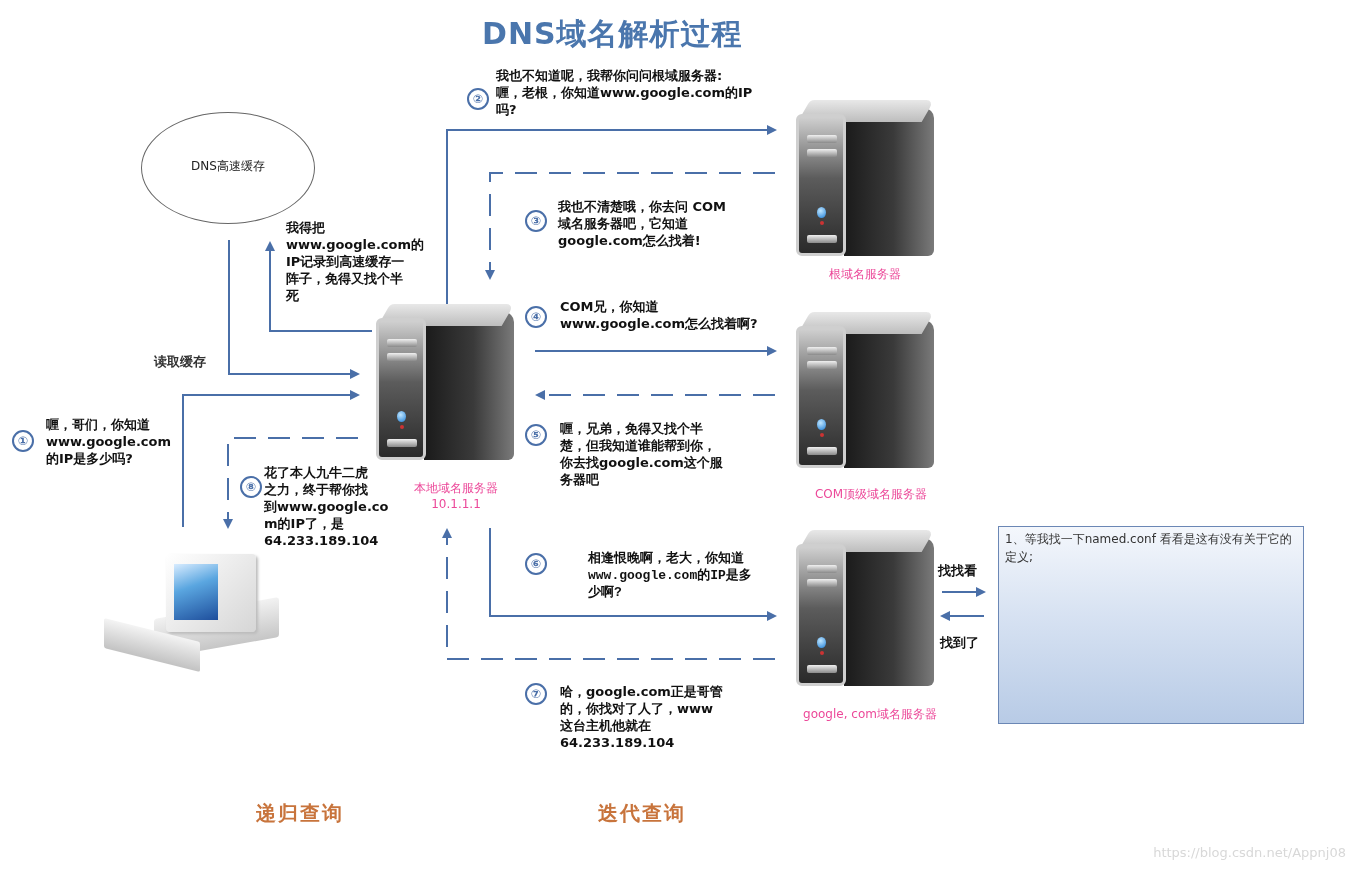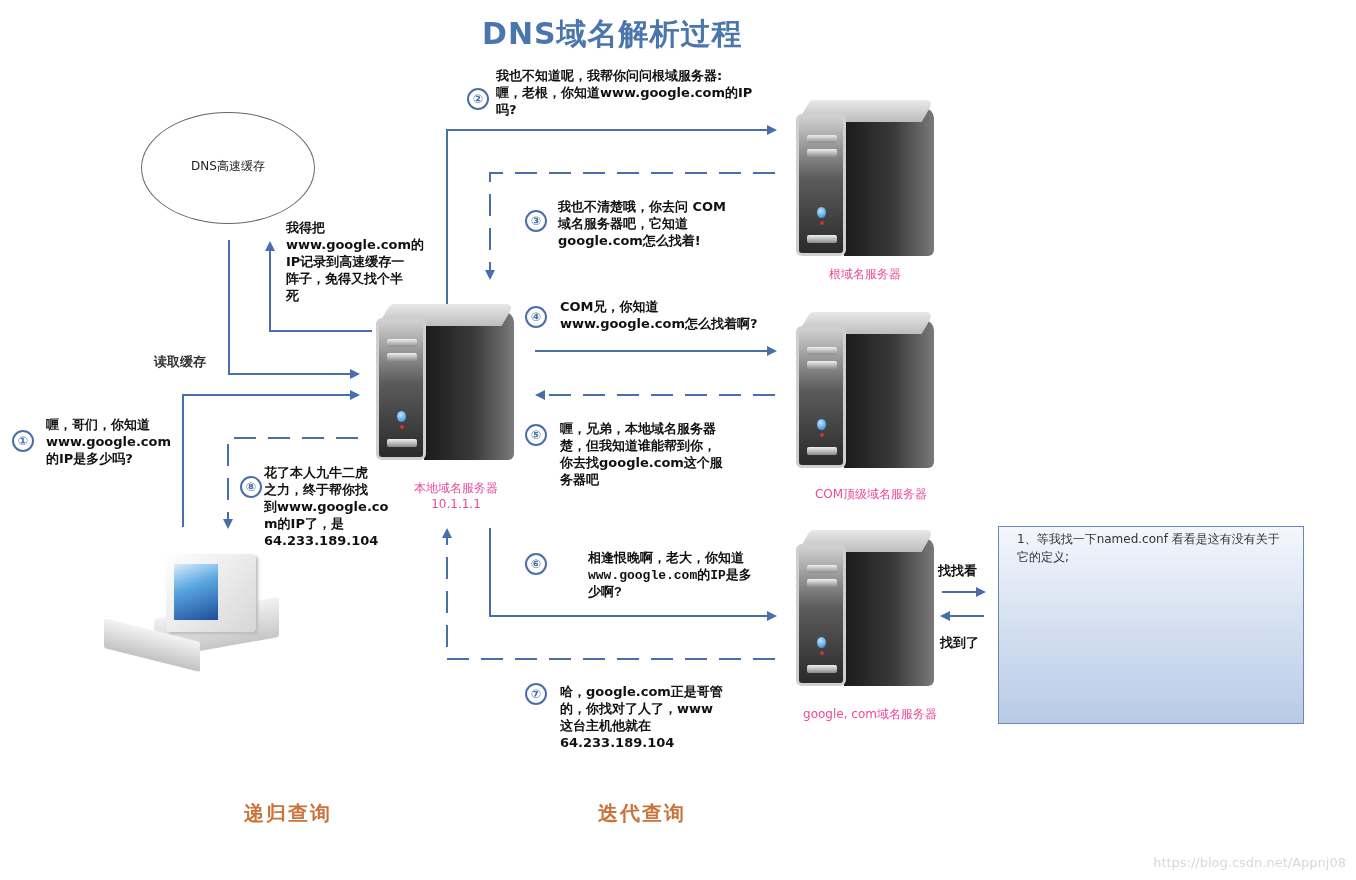--- a/index.html
+++ b/index.html
@@ -23,29 +23,29 @@
     border: 2px solid #4a6fa8; color: #4a6fa8; font-size: 12px; font-weight: bold;
     line-height: 18px; text-align: center; background: #fff;
   }
   .section {
     position: absolute; font-size: 20px; font-weight: bold; color: #c8743c; letter-spacing: 2px;
   }
   .notebox {
     position: absolute; left: 998px; top: 526px; width: 306px; height: 198px;
     border: 1px solid #6b87b5; box-sizing: border-box;
     background: linear-gradient(180deg, #f4f7fc 0%, #d7e2f2 45%, #b8cbe6 100%);
-    padding: 3px 18px; font-size: 12px; line-height: 18px; color: #333;
+    padding: 3px 6px; font-size: 12px; line-height: 18px; color: #333;
   }
   .note-line { display: block; }
   .cache-ellipse {
     position: absolute; left: 141px; top: 112px; width: 174px; height: 112px;
     border: 1.3px solid #666; border-radius: 50%; box-sizing: border-box;
   }
   .cache-label { position: absolute; left: 141px; top: 158px; width: 174px; text-align: center; font-size: 12px; color: #222; }
-  .watermark { position: absolute; right: 10px; bottom: 10px; font-size: 13px; color: #d8d8d8; }
+  .watermark { position: absolute; right: 10px; bottom: 20px; font-size: 13px; color: #d8d8d8; }
   
   .server { position: absolute; width: 140px; height: 160px; }
   .srv-top {
     position: absolute; left: 8px; top: 0; width: 124px; height: 22px;
     background: linear-gradient(180deg, #e8e8e8, #bdbdbd);
     transform: skewX(-30deg); border-radius: 4px 8px 0 0;
   }
   .srv-front {
     position: absolute; left: 0; top: 14px; width: 50px; height: 142px;
     background: linear-gradient(180deg, #d0d0d0 0%, #5c5c5c 45%, #2a2a2a 100%);
@@ -198,21 +198,21 @@
 <div class="num" style="left:525px;top:210px;">③</div>
 <div class="txt" style="left:558px;top:198px;">我也不清楚哦，你去问  COM
 域名服务器吧，它知道
 google.com怎么找着!</div>
 
 <div class="num" style="left:525px;top:306px;">④</div>
 <div class="txt" style="left:560px;top:298px;">COM兄，你知道
 www.google.com怎么找着啊?</div>
 
 <div class="num" style="left:525px;top:424px;">⑤</div>
-<div class="txt" style="left:560px;top:420px;">喱，兄弟，本地域名服务器
+<div class="txt" style="left:560px;top:420px;">喱，兄弟，免得又找个半
 楚，但我知道谁能帮到你，
 你去找google.com这个服
 务器吧</div>
 
 <div class="num" style="left:525px;top:553px;">⑥</div>
 <div class="txt" style="left:588px;top:550px;font-family:Liberation Mono, monospace;">相逢恨晚啊，老大，你知道
 www.google.com的IP是多
 少啊?</div>
 
 <div class="num" style="left:525px;top:683px;">⑦</div>
@@ -235,16 +235,16 @@
 死</div>
 <div class="txt" style="left:154px;top:305px;color:#333;margin-top:48px;">读取缓存</div>
 
 <div class="txt" style="left:938px;top:562px;">找找看</div>
 <div class="txt" style="left:940px;top:634px;">找到了</div>
 
 <div class="notebox">
   <span class="note-line">1、等我找一下named.conf 看看是这有没有关于它的定义;</span>
 </div>
 
-<div class="section" style="left:244px;top:800px;">递归查询</div>
+<div class="section" style="left:256px;top:800px;">递归查询</div>
 <div class="section" style="left:598px;top:800px;">迭代查询</div>
 
 <div class="watermark">https://blog.csdn.net/Appnj08</div>
 
 </body></html>

